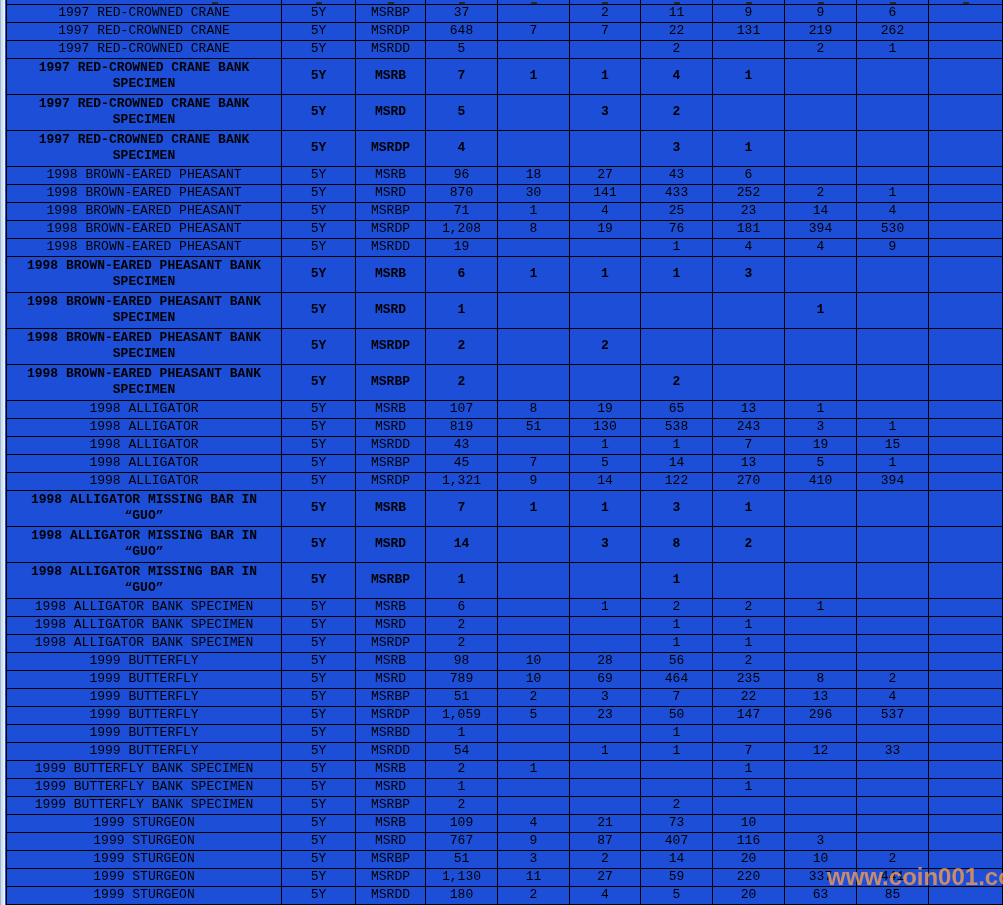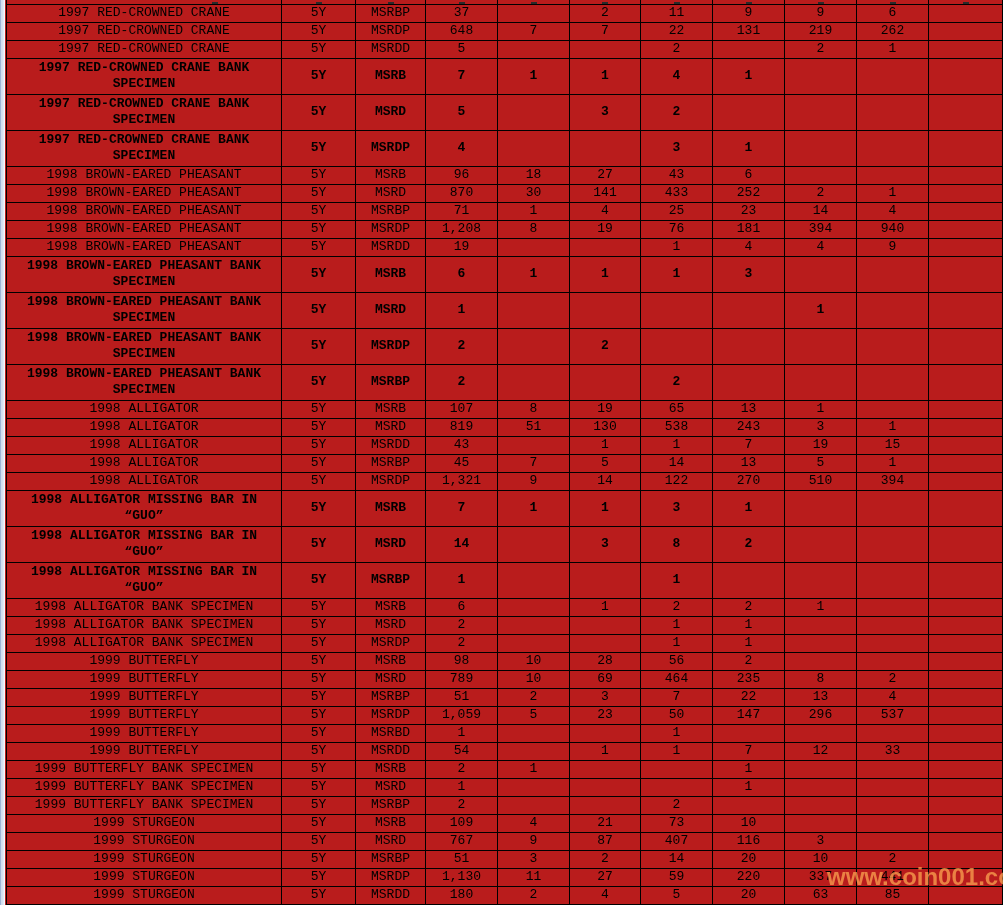--- a/index.html
+++ b/index.html
@@ -1,20 +1,20 @@
 <!DOCTYPE html>
 <html><head>
 <meta charset="utf-8">
 <style>
   * { margin:0; padding:0; box-sizing:border-box; }
   body { background:#fff; }
   .screen {
     position:relative;
     width:1003px; height:905px;
-    background:#b91c1c;
+    background:#1d4ed8;
     overflow:hidden;
     font-family:"Liberation Mono","DejaVu Sans Mono",monospace;
   }
   .edge-strip {
     position:absolute; left:0; top:0;
     width:5px; height:905px;
     background:linear-gradient(to right,#9fb6d6 0px,#9fb6d6 1px,#ccdbee 1px,#d7e3f2 3px,#eef3fa 4px,#ffffff 5px);
   }
   table.grid {
     position:absolute; left:6px; top:0;
@@ -212,21 +212,21 @@
         <tr class="row">
           <td>1998 BROWN-EARED PHEASANT</td>
           <td>5Y</td>
           <td>MSRDP</td>
           <td>1,208</td>
           <td>8</td>
           <td>19</td>
           <td>76</td>
           <td>181</td>
           <td>394</td>
-          <td>940</td>
+          <td>530</td>
           <td></td>
         </tr>
         <tr class="row">
           <td>1998 BROWN-EARED PHEASANT</td>
           <td>5Y</td>
           <td>MSRDD</td>
           <td>19</td>
           <td></td>
           <td></td>
           <td>1</td>
@@ -345,21 +345,21 @@
         </tr>
         <tr class="row">
           <td>1998 ALLIGATOR</td>
           <td>5Y</td>
           <td>MSRDP</td>
           <td>1,321</td>
           <td>9</td>
           <td>14</td>
           <td>122</td>
           <td>270</td>
-          <td>510</td>
+          <td>410</td>
           <td>394</td>
           <td></td>
         </tr>
         <tr class="tall">
           <td>1998 ALLIGATOR MISSING BAR IN
 “GUO”</td>
           <td>5Y</td>
           <td>MSRB</td>
           <td>7</td>
           <td>1</td>

